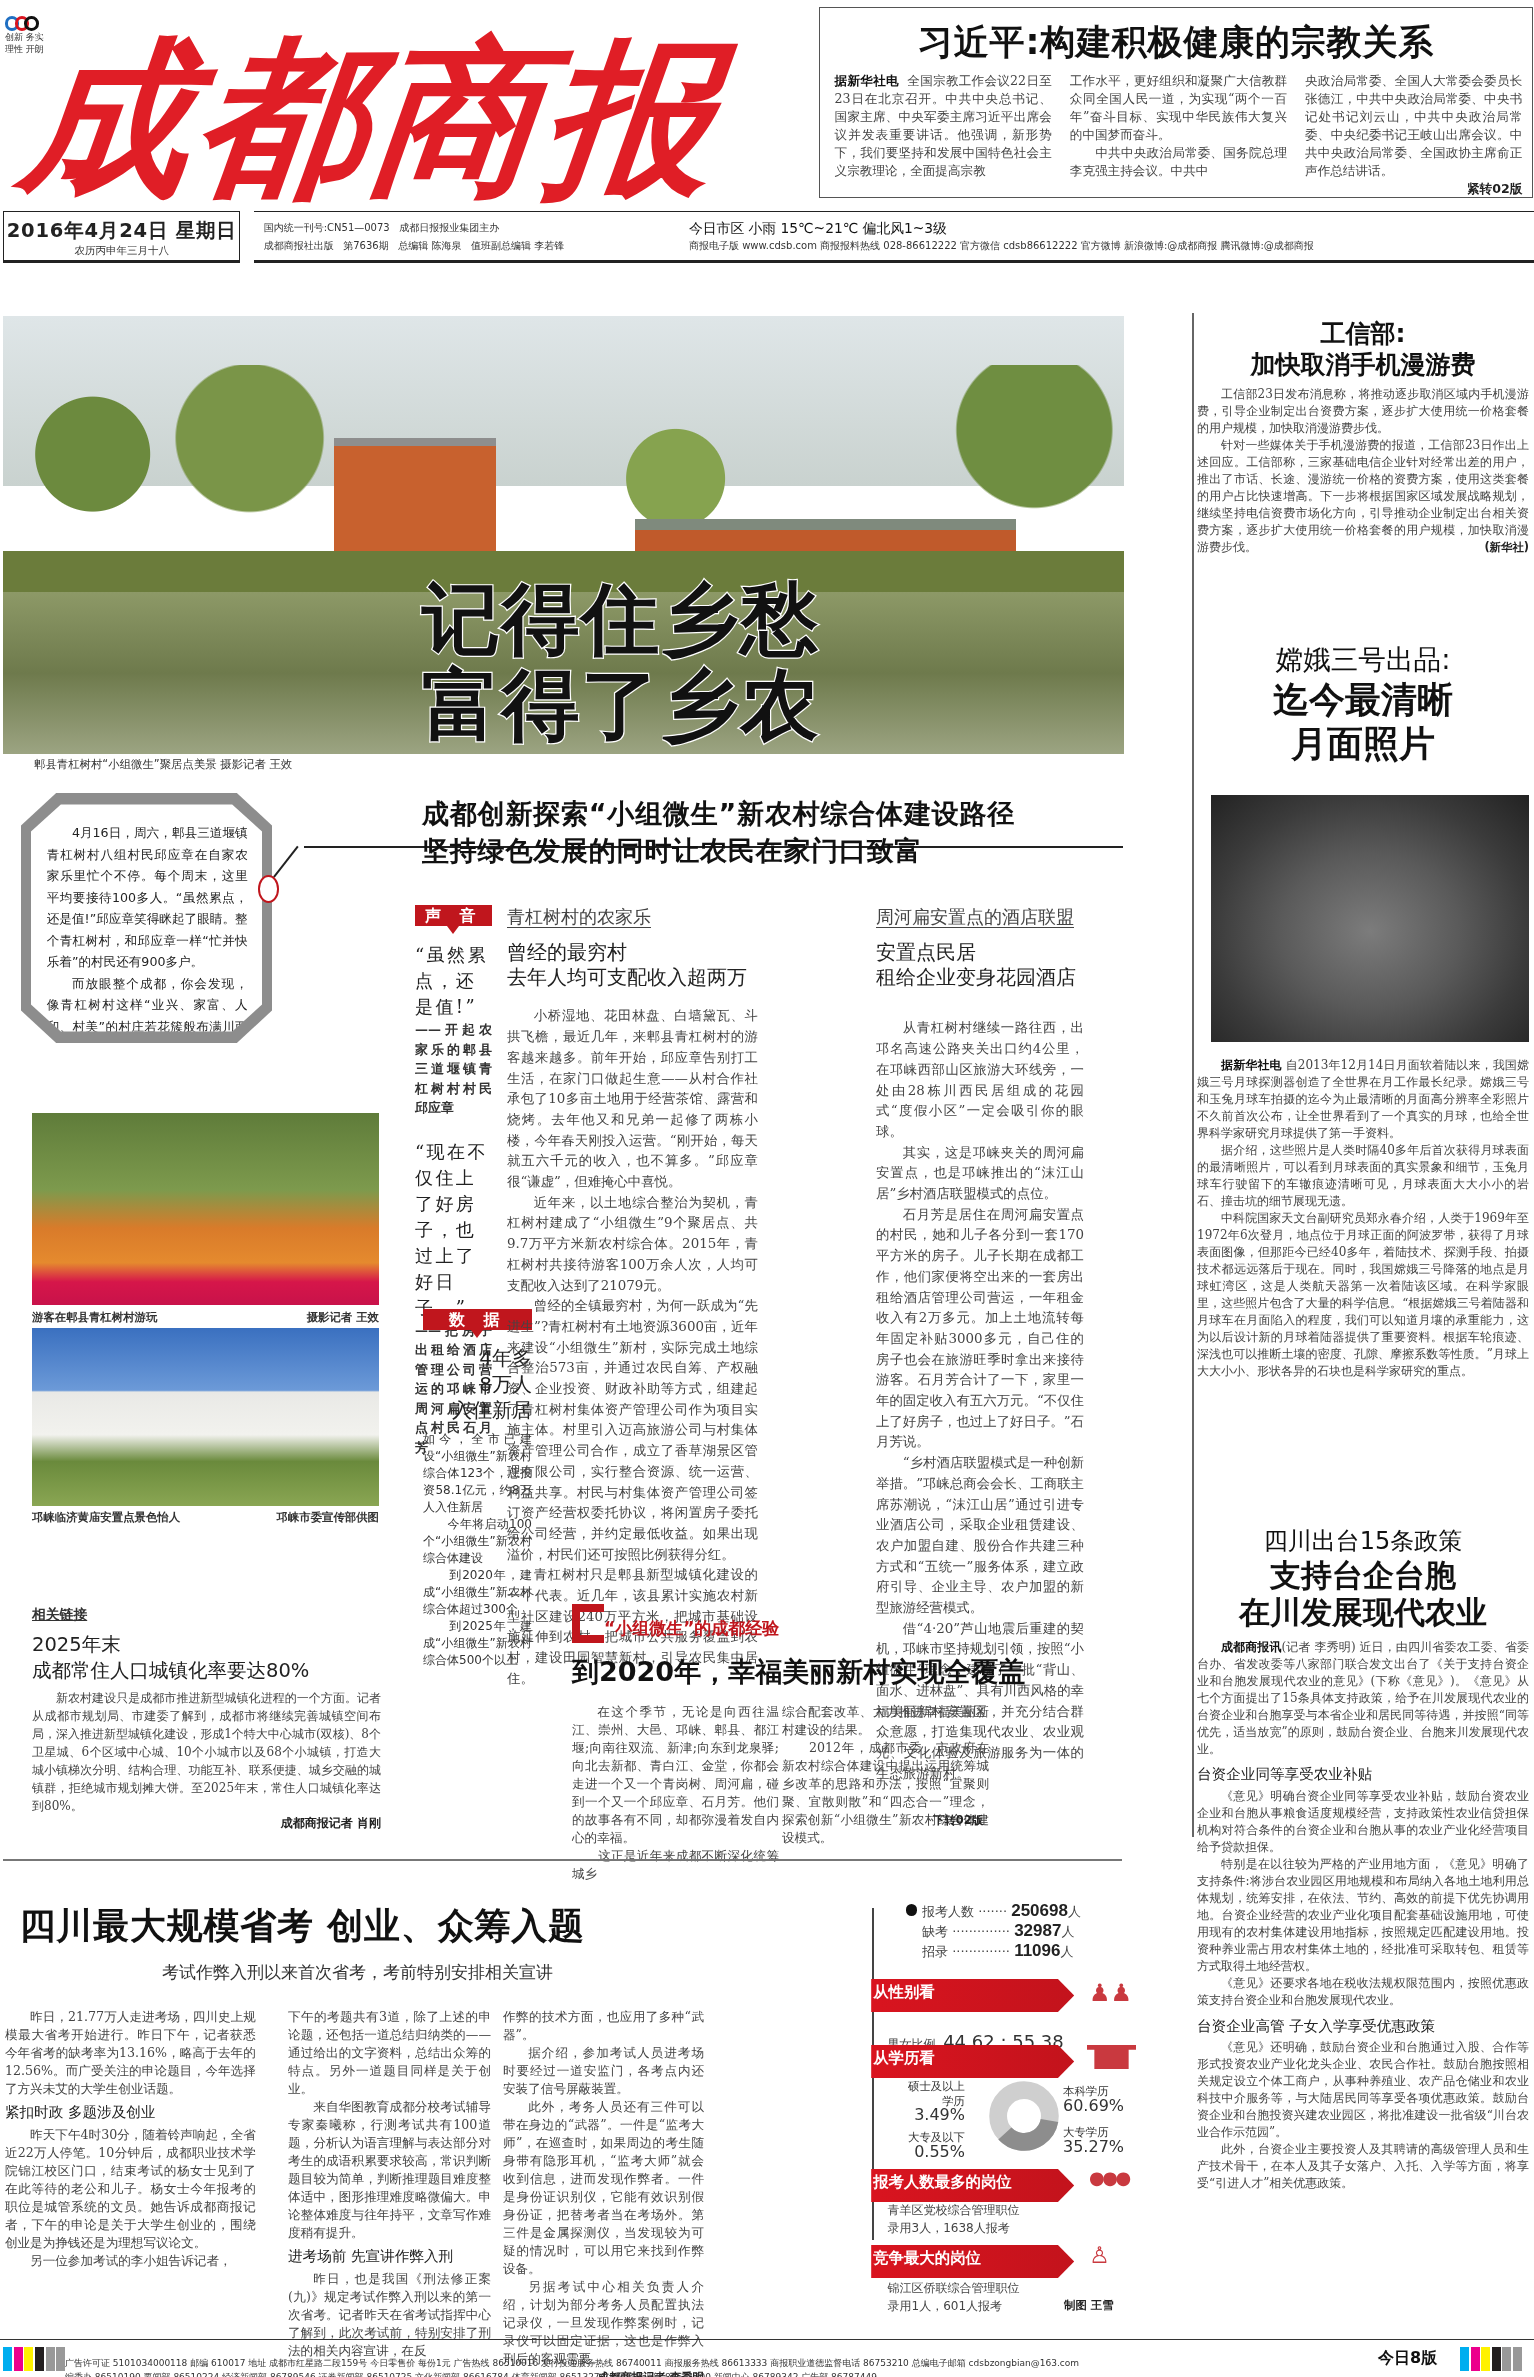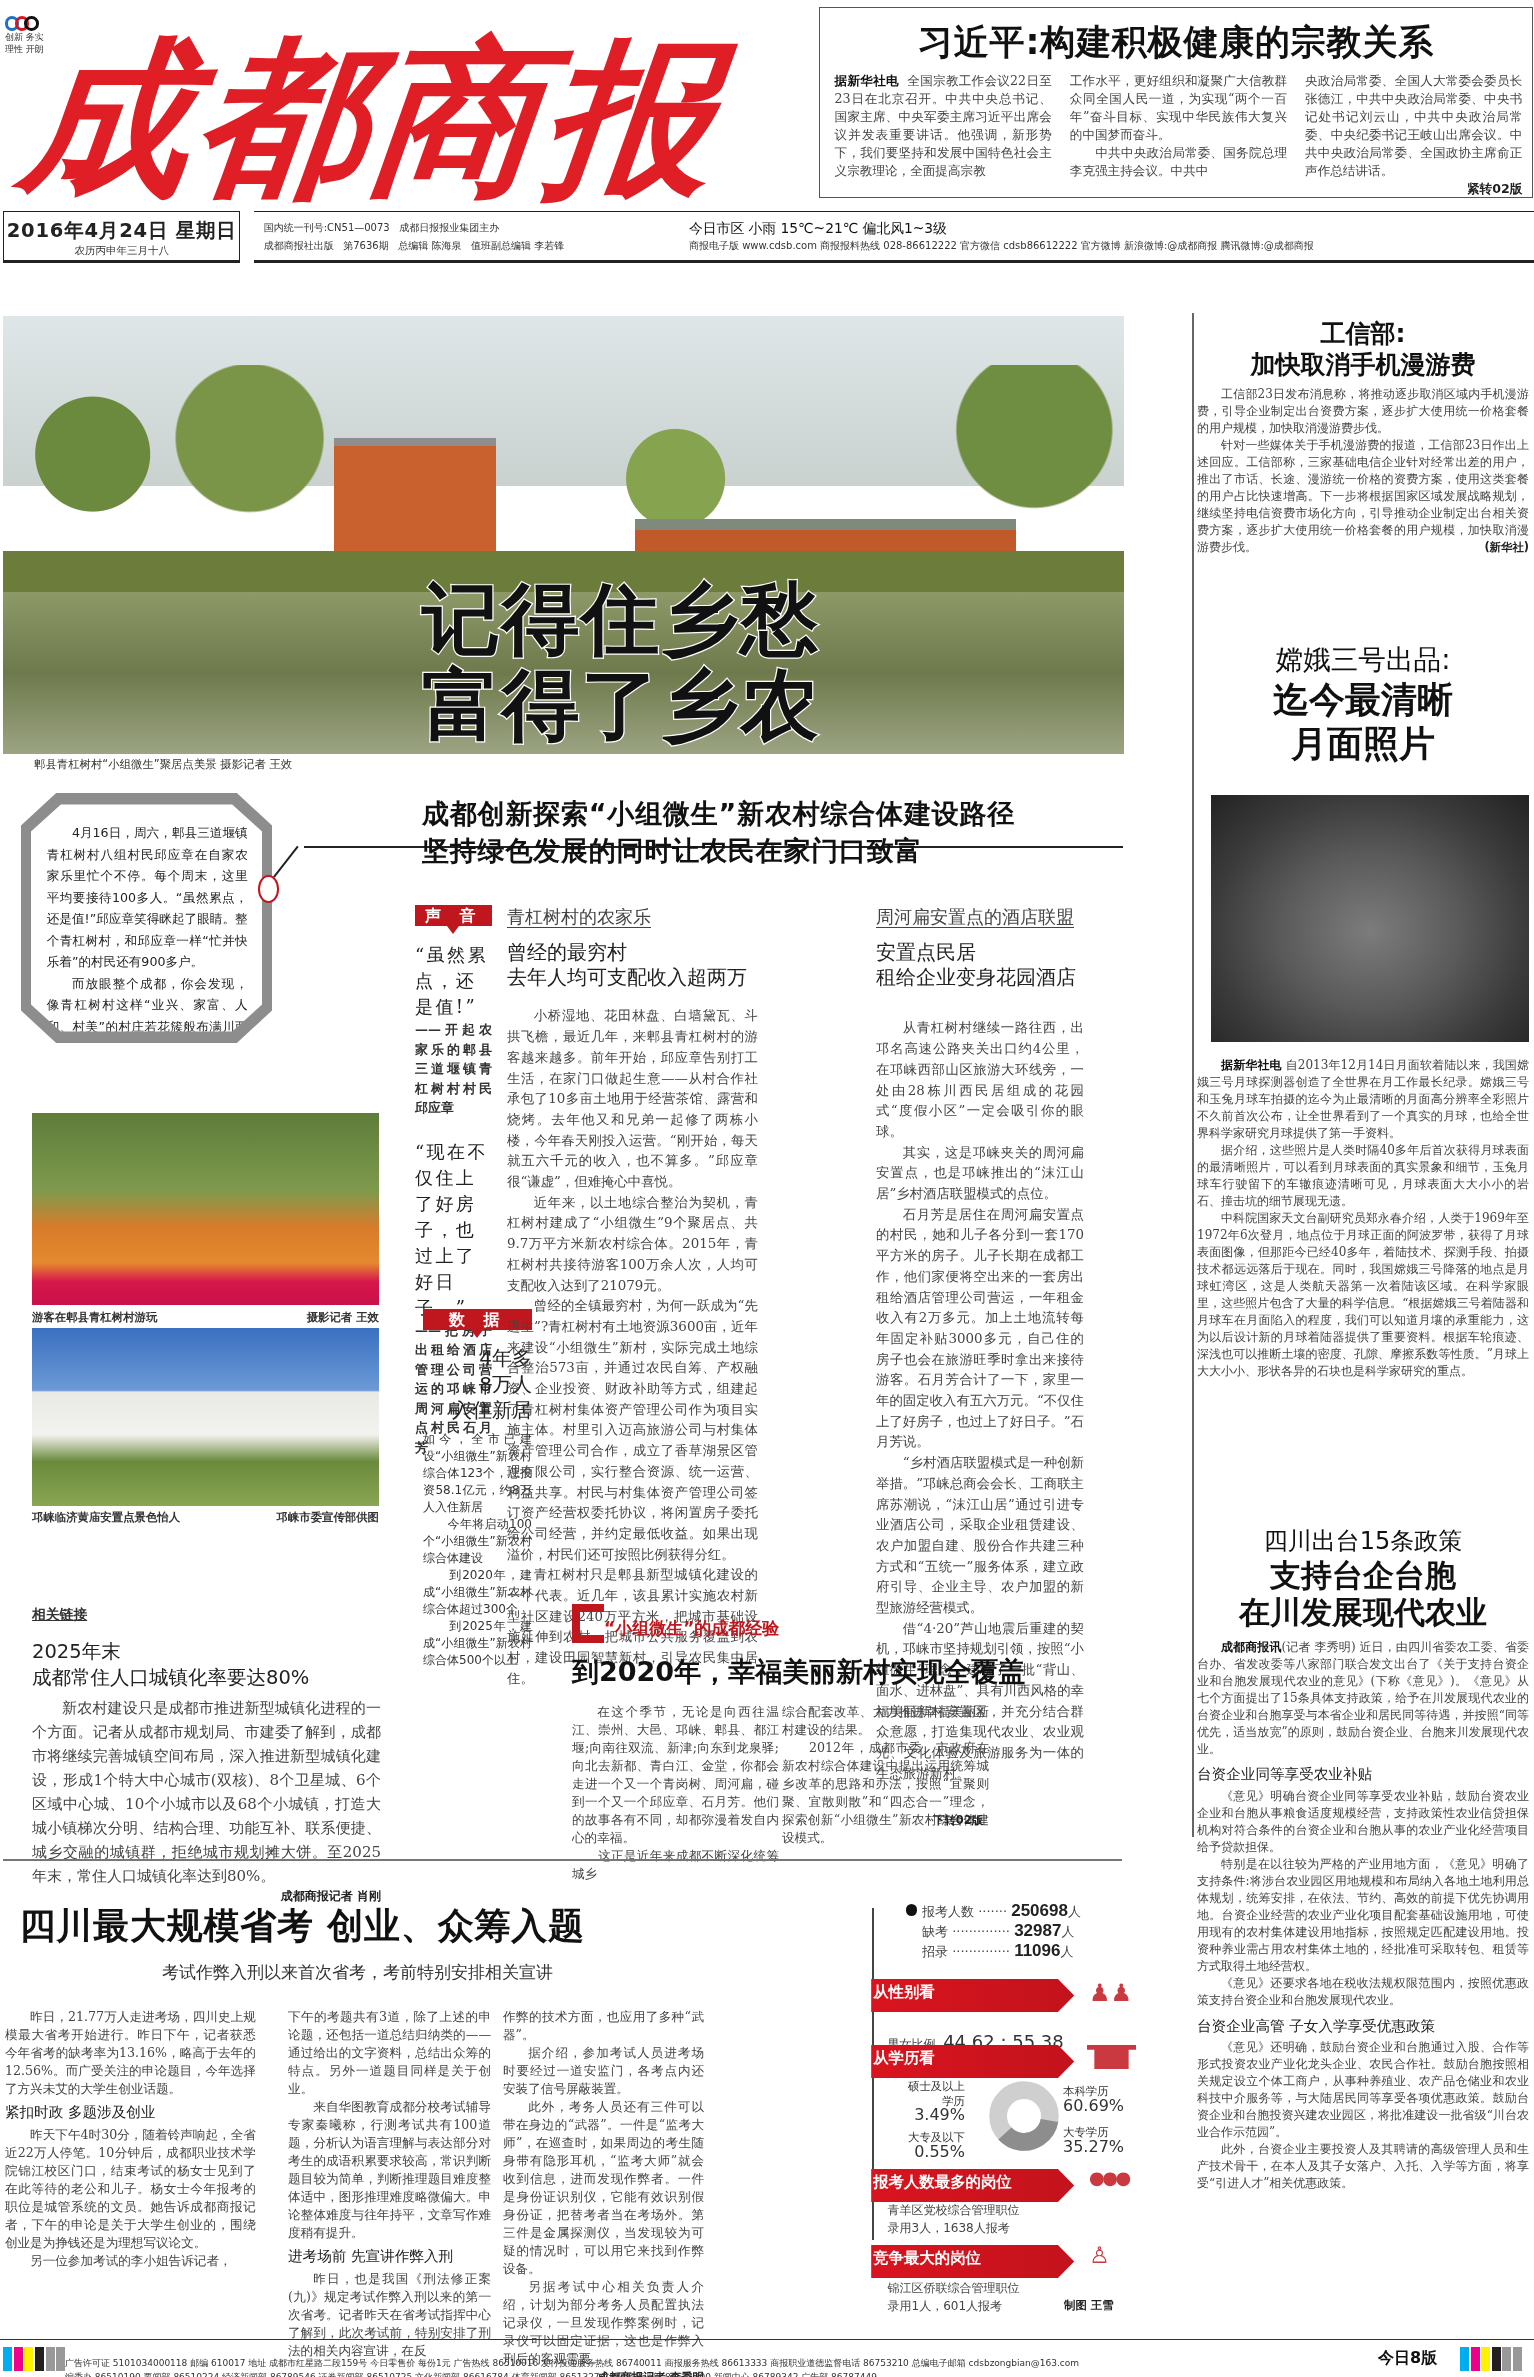--- a/index.html
+++ b/index.html
@@ -184,23 +184,23 @@
     <span>摄影记者  王效</span>
   </div>
 <div class="abs photo" style="left:32px;top:1328px;width:347px;height:178px;background:linear-gradient(#3a70c0 0,#6c9ad8 35%,#e9e9e6 36%,#f2f2ee 60%,#6a8a3c 75%,#8aa653 100%)"></div>
 <div class="abs cap" style="left:32px;top:1510px;width:347px">
     <span>邛崃临济黄庙安置点景色怡人</span>
     <span>邛崃市委宣传部供图</span>
   </div>
 
 <div class="abs" style="left:32px;top:1606px;width:349px">
   <div style="font-size:13.8px;font-weight:bold;text-decoration:underline;color:#333">相关链接</div>
-  <div style="font-size:19.5px;line-height:26px;color:#222;white-space:pre-line;margin-top:15px">2025年末
+  <div style="font-size:19.5px;line-height:26px;color:#222;white-space:pre-line;margin-top:8px">2025年末
 成都常住人口城镇化率要达80%</div>
-  <div class="body-text" style="font-size:15px;line-height:24px;margin-top:4.9px">
+  <div class="body-text" style="font-size:12px;line-height:18px;margin-top:4.9px">
       <p>新农村建设只是成都市推进新型城镇化进程的一个方面。记者从成都市规划局、市建委了解到，成都市将继续完善城镇空间布局，深入推进新型城镇化建设，形成1个特大中心城市(双核)、8个卫星城、6个区域中心城、10个小城市以及68个小城镇，打造大城小镇梯次分明、结构合理、功能互补、联系便捷、城乡交融的城镇群，拒绝城市规划摊大饼。至2025年末，常住人口城镇化率达到80%。</p>
     </div>
   <div style="text-align:right;font-weight:bold;font-size:12px;color:#222">成都商报记者  肖刚</div>
 </div>
 
 <div class="abs" style="left:572px;top:1604px;width:32px;height:39px;border:8px solid #c0161d;border-right:none;border-bottom-color:#c0161d"></div>
 <div class="abs" style="left:604px;top:1617px;font-size:17px;color:#c0161d;font-weight:bold">“小组微生”的成都经验</div>
 <div class="abs" style="left:572px;top:1654px;font-size:27px;font-weight:bold;color:#111">到2020年，幸福美丽新村实现全覆盖</div>
 <div class="abs body-text" style="left:572px;top:1703px;width:207px;font-size:12.6px;line-height:18px;white-space:pre-line;text-indent:2em">在这个季节，无论是向西往温江、崇州、大邑、邛崃、郫县、都江堰;向南往双流、新津;向东到龙泉驿;向北去新都、青白江、金堂，你都会走进一个又一个青岗树、周河扁，碰到一个又一个邱应章、石月芳。他们的故事各有不同，却都弥漫着发自内心的幸福。
 　　这正是近年来成都不断深化统筹城乡</div>

